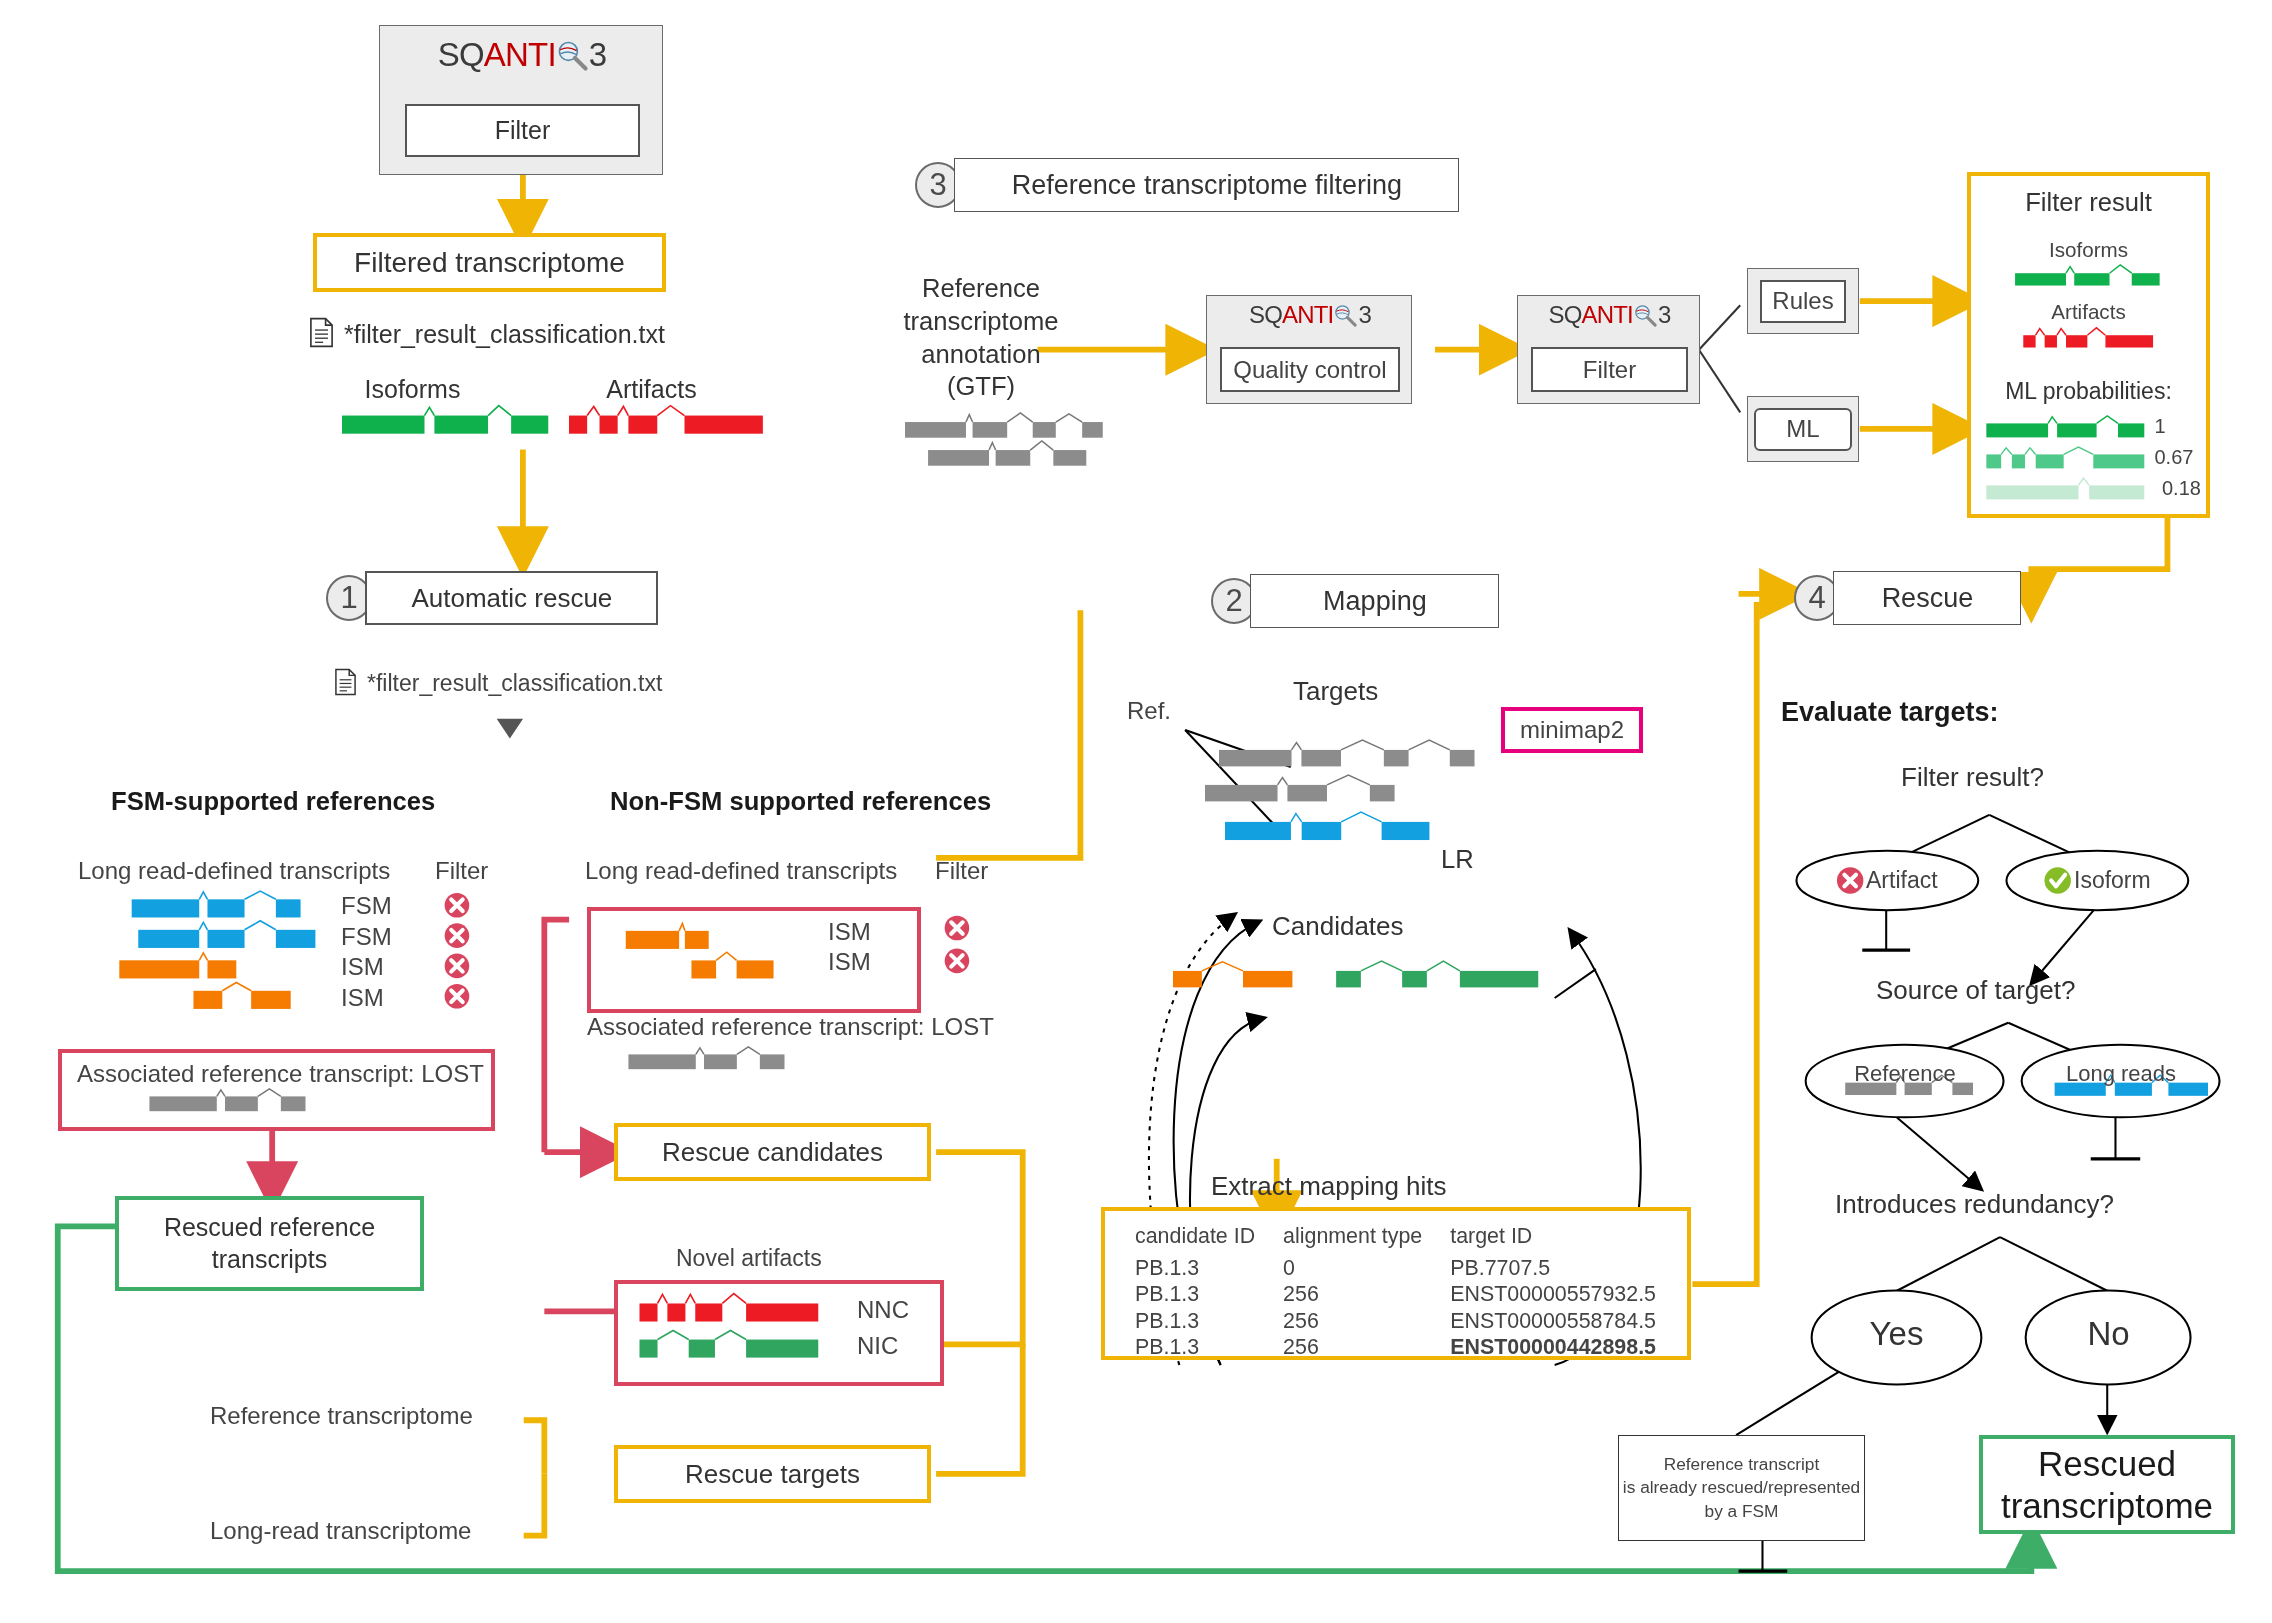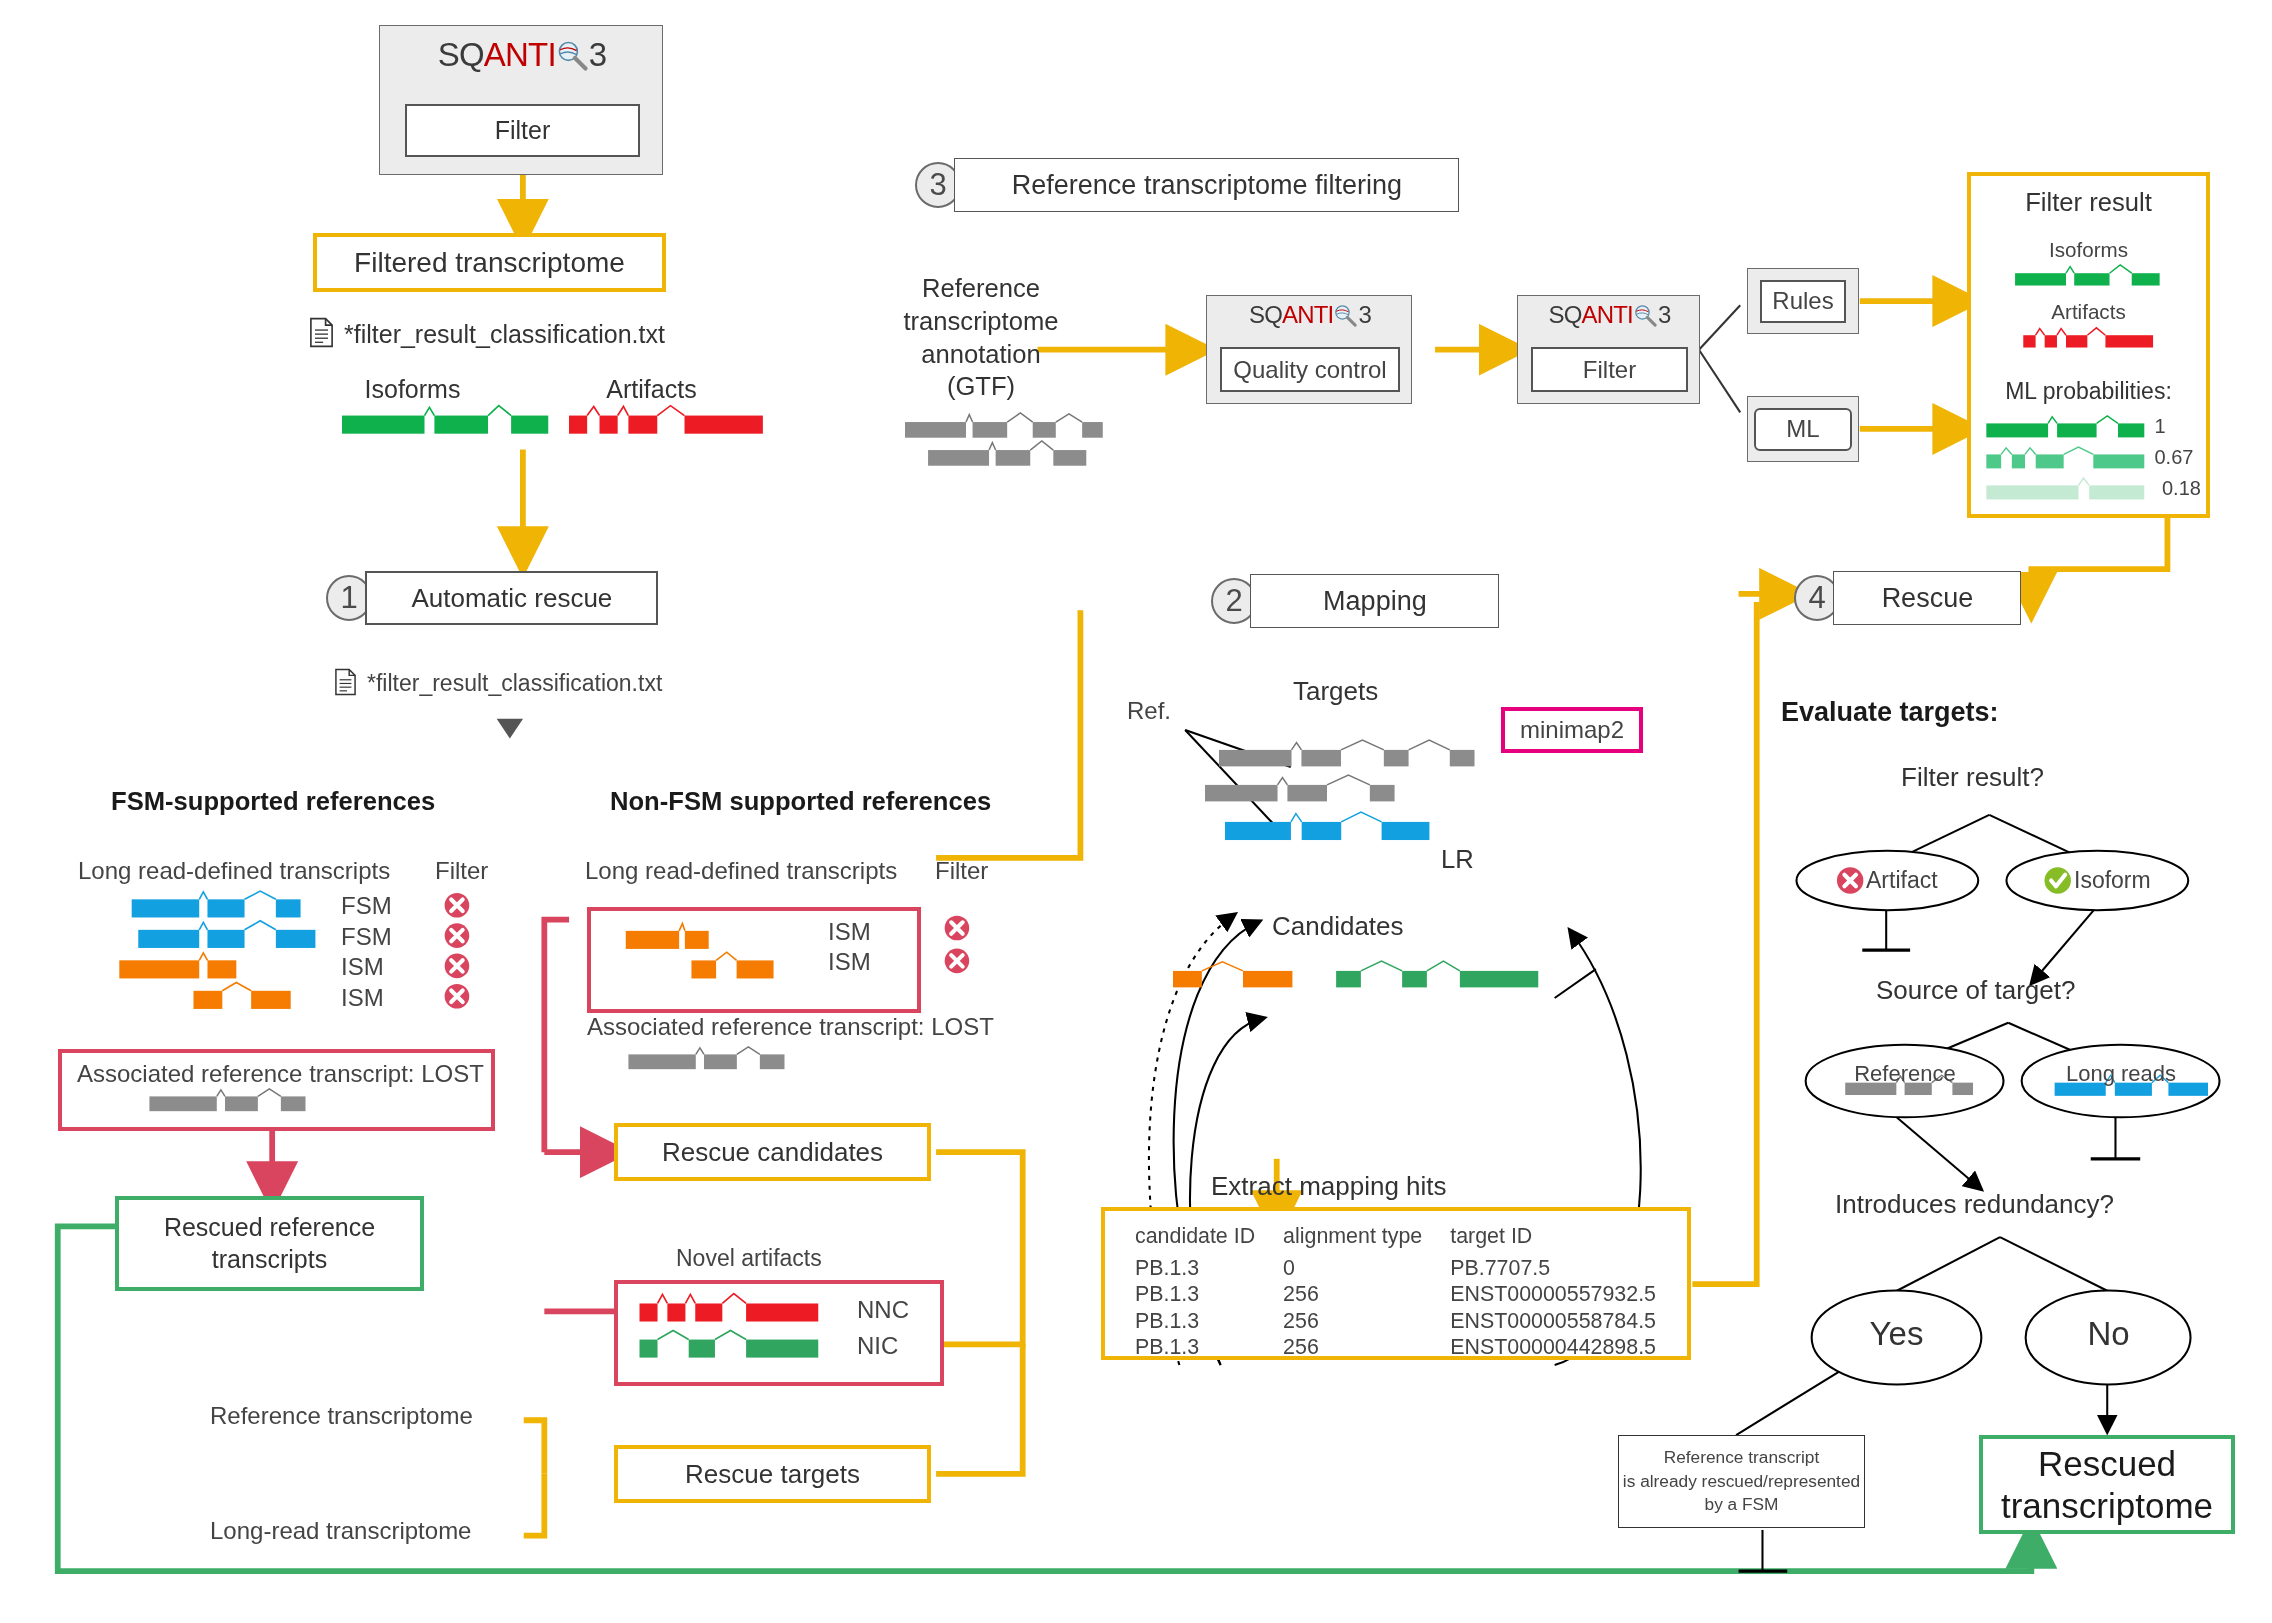--- a/index.html
+++ b/index.html
@@ -607,21 +607,21 @@
         <td style="font-size:21.4px;color:#444;padding:0.8px 0;">ENST00000557932.5</td>
       </tr>
       <tr>
         <td style="font-size:21.4px;color:#444;padding:0.8px 28px 0.8px 0;">PB.1.3</td>
         <td style="font-size:21.4px;color:#444;padding:0.8px 28px 0.8px 0;">256</td>
         <td style="font-size:21.4px;color:#444;padding:0.8px 0;">ENST00000558784.5</td>
       </tr>
       <tr>
         <td style="font-size:21.4px;color:#444;padding:0.8px 28px 0.8px 0;">PB.1.3</td>
         <td style="font-size:21.4px;color:#444;padding:0.8px 28px 0.8px 0;">256</td>
-        <td style="font-size:21.4px;color:#444;padding:0.8px 0;">ENST00000442898.5</td>
+        <td style="font-size:21.4px;color:#444;padding:0.8px 0;font-weight:bold;">ENST00000442898.5</td>
       </tr>
     </tbody>
   </table>
 </div>
 
 <div class="abs" style="left:1794px;top:571px;display:flex;align-items:center;">
   <div class="stepcircle">4</div>
   <div class="wbox" style="margin-left:-6.6px;width:188px;height:54px;border-width:1.6px;">
     <span class="lbl" style="font-size:27px;">Rescue</span>
   </div>
@@ -675,21 +675,21 @@
 <svg class="abs" style="left:1810px;top:1288px;width:173px;height:99px;" viewBox="0 0 210 120" width="173" height="99">
   <ellipse class="ell" cx="105" cy="60" rx="103" ry="57"></ellipse>
 </svg>
 <div class="abs lbl ctr" style="left:1810px;top:1315px;width:173px;font-size:33px;">Yes</div>
 
 <svg class="abs" style="left:2024px;top:1288px;width:169px;height:99px;" viewBox="0 0 205 120" width="169" height="99">
   <ellipse class="ell" cx="102" cy="60" rx="100" ry="57"></ellipse>
 </svg>
 <div class="abs lbl ctr" style="left:2024px;top:1315px;width:169px;font-size:33px;">No</div>
 
-<div class="abs thinbox" style="left:1618px;top:1435px;width:247px;height:93px;">
+<div class="abs thinbox" style="left:1618px;top:1435px;width:247px;height:106px;">
   <span class="lbl-xs" style="font-size:17.3px;line-height:1.35;white-space:pre-line;color:#444;">Reference transcript
 is already rescued/represented
 by a FSM</span>
 </div>
 
 <div class="abs grbox" style="left:1979px;top:1435px;width:256px;height:99px;">
   <span style="font-size:35px;line-height:1.18;white-space:pre-line;color:#1a1a1a;">Rescued
 transcriptome</span>
 </div>
 

